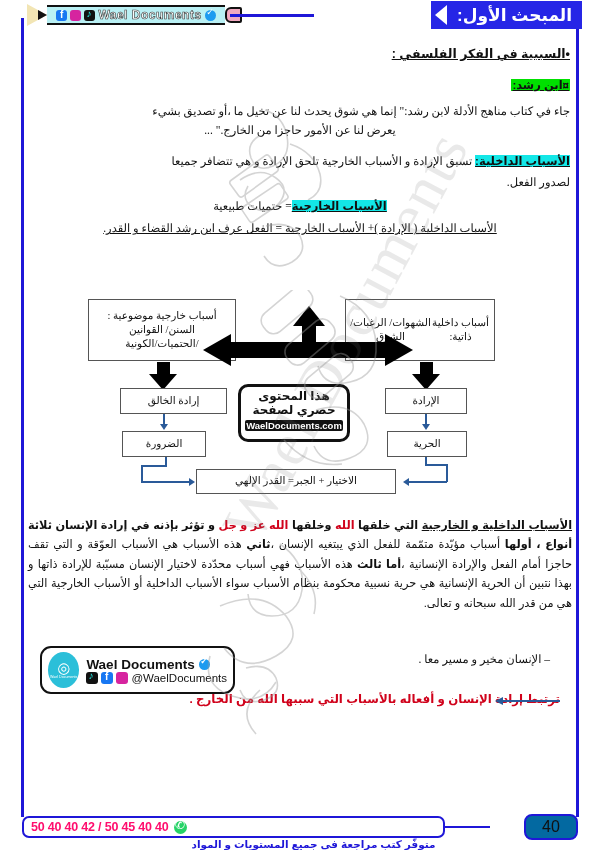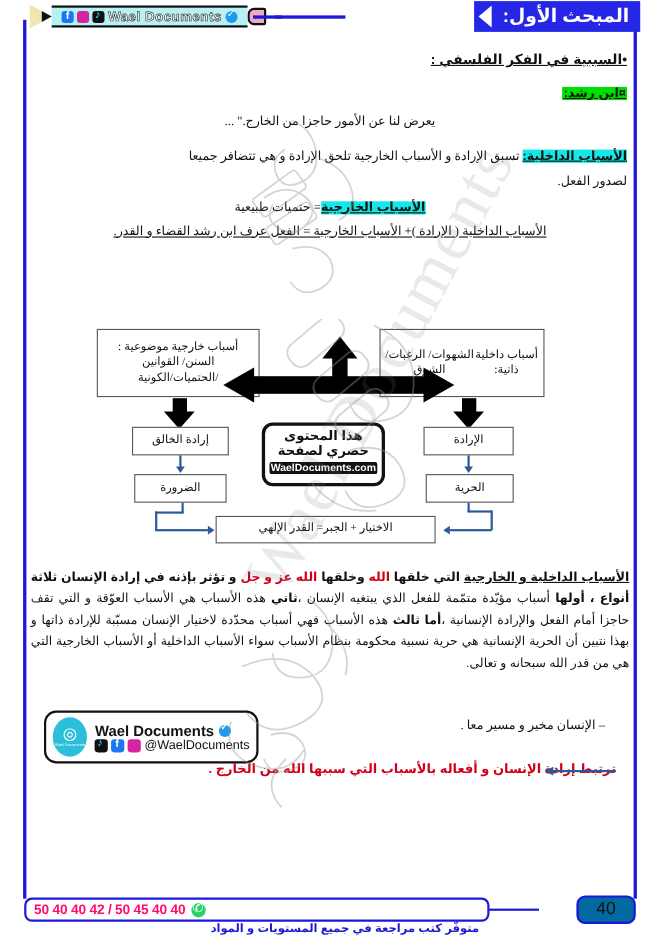--- a/index.html
+++ b/index.html
@@ -231,21 +231,21 @@
     display: flex;
     align-items: center;
     justify-content: center;
     text-align: center;
     padding: 2px 4px;
     line-height: 1.35;
   }
   .box-afaal { left: 240px; top: 0px; width: 122px; height: 21px; border-bottom:none; }
   .box-ext   { left: 88px;  top: 21px; width: 148px; height: 62px; flex-direction: column; }
   .box-int   { left: 345px; top: 21px; width: 150px; height: 62px; flex-direction: row; }
-  .box-iradat-khaliq { left: 120px; top: 110px; width: 88px; height: 26px; }
+  .box-iradat-khaliq { left: 120px; top: 110px; width: 107px; height: 26px; }
   .box-darura { left: 122px; top: 153px; width: 84px; height: 26px; }
   .box-irada  { left: 385px; top: 110px; width: 82px; height: 26px; }
   .box-hurriya{ left: 387px; top: 153px; width: 80px; height: 26px; }
   .box-eq     { left: 196px; top: 191px; width: 200px; height: 25px; }
 
   
   .arr-up {
     position: absolute;
     left: 293px; top: 28px;
     width: 0; height: 0;
@@ -519,20 +519,21 @@
 
   <div class="content">
 
     <div class="heading-main">•السببية في الفكر الفلسفي :</div>
 
     <div class="row-right">
       <span class="hl-green">¤ابن رشد:</span>
     </div>
 
     <div class="quote-block">
+      <div>جاء في كتاب مناهج الأدلة لابن رشد:" إنما هي شوق يحدث لنا عن تخيل ما ،أو تصديق بشيء</div>
       <div class="quote-line2">يعرض لنا عن الأمور حاجزا من الخارج." ...</div>
     </div>
 
     <div class="para-cyan">
       <span class="hl-cyan">الأسباب الداخلية:</span><span> تسبق الإرادة و الأسباب الخارجية تلحق الإرادة و هي تتضافر جميعا</span>
     </div>
     <div class="para-tail">لصدور الفعل.</div>
 
     <div class="line-ext">
       <span class="hl-cyan">الأسباب الخارجية</span><span>= حتميات طبيعية</span>

